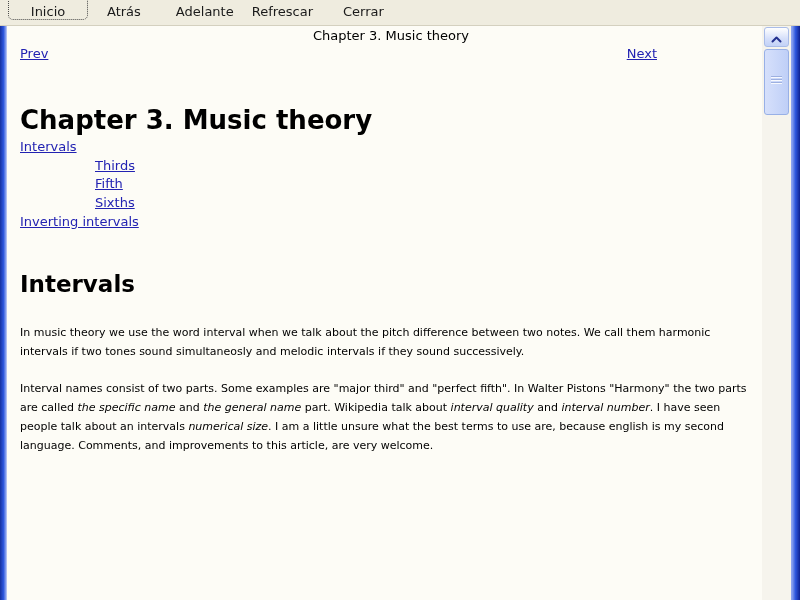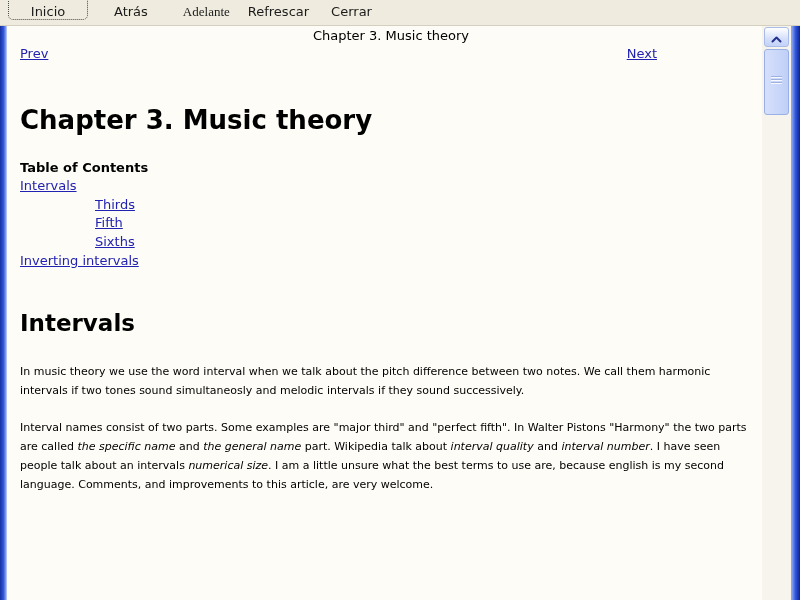--- a/index.html
+++ b/index.html
@@ -20,24 +20,24 @@
   .tb-btn {
     background:transparent; border:none; padding:0; margin:0;
     font:13px "DejaVu Sans", sans-serif; color:#1a1a1a;
     position:relative; top:4px; cursor:pointer; white-space:nowrap;
   }
   .tb-btn.focused {
     top:auto; margin-top:-8px; margin-left:8px; width:80px; height:28px;
     border:1px dotted #4a4a4a; border-radius:5px;
     padding-top:10px; box-sizing:border-box; text-align:center;
   }
-  .tb-btn:nth-child(2){ margin-left:26px;text-align:right; }
-  .tb-btn:nth-child(3){ margin-left:35px;font-family:Liberation Serif, serif; }
+  .tb-btn:nth-child(2){ margin-left:19px;text-align:right; }
+  .tb-btn:nth-child(3){ margin-left:35px; }
   .tb-btn:nth-child(4){ margin-left:18px; }
-  .tb-btn:nth-child(5){ margin-left:22px; }
+  .tb-btn:nth-child(5){ margin-left:30px; }
 
   
   .left-border {
     position:absolute; left:0; top:24px; bottom:0; width:7px; z-index:2;
     background:linear-gradient(to right,#16309e,#2e57dd 50%,#8ba3ef 85%,#cdd6f8);
   }
   .right-border {
     position:absolute; right:0; top:24px; bottom:0; width:9px; z-index:2;
     background:linear-gradient(to left,#0e2190,#2e57dd 50%,#8ba3ef 90%);
   }
@@ -103,21 +103,20 @@
 
   <div class="content">
     <div class="nav-title">Chapter 3. Music theory</div>
     <div class="nav-links">
       <a class="link" href="#">Prev</a>
       <a class="link" href="#">Next</a>
     </div>
 
     <h1 class="chapter">Chapter 3. Music theory</h1>
 
-    <div class="toc-heading">Table of Contents</div>
     <div class="toc" id="toc">
         <div class="toc-row lvl1"><a class="link" href="#">Intervals</a></div>
         <div class="toc-row lvl2"><a class="link" href="#">Thirds</a></div>
         <div class="toc-row lvl2"><a class="link" href="#">Fifth</a></div>
         <div class="toc-row lvl2"><a class="link" href="#">Sixths</a></div>
         <div class="toc-row lvl1"><a class="link" href="#">Inverting intervals</a></div>
       </div>
 
     <h2 class="section">Intervals</h2>
     <div id="paragraphs">

